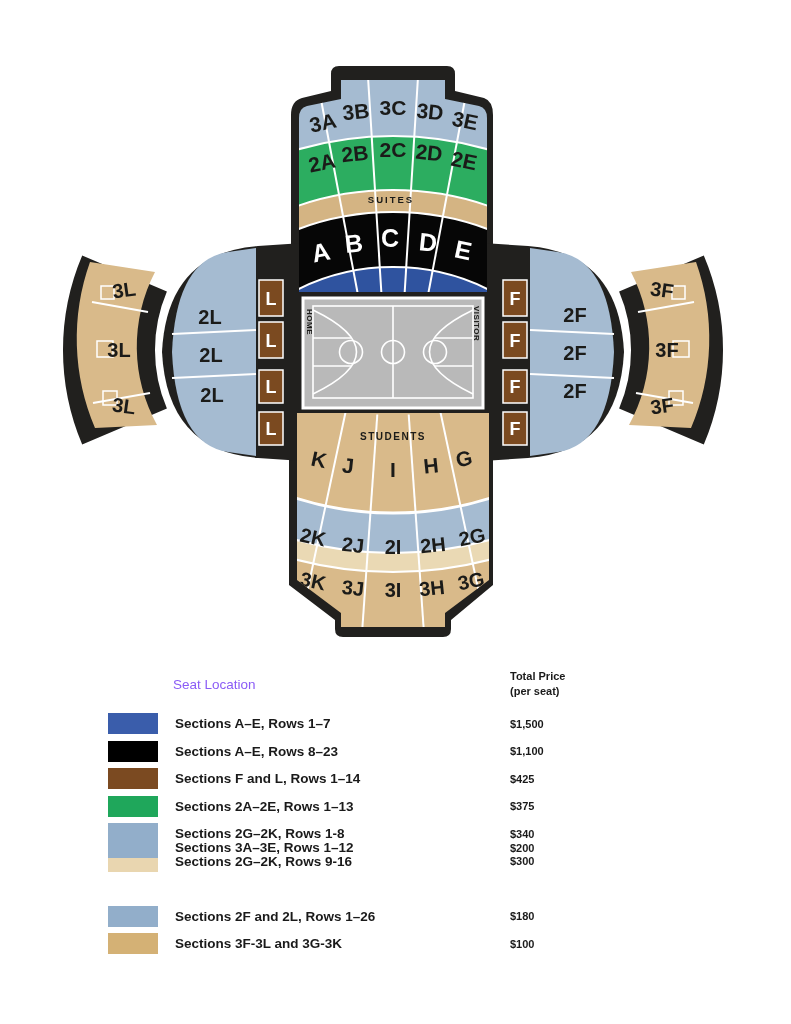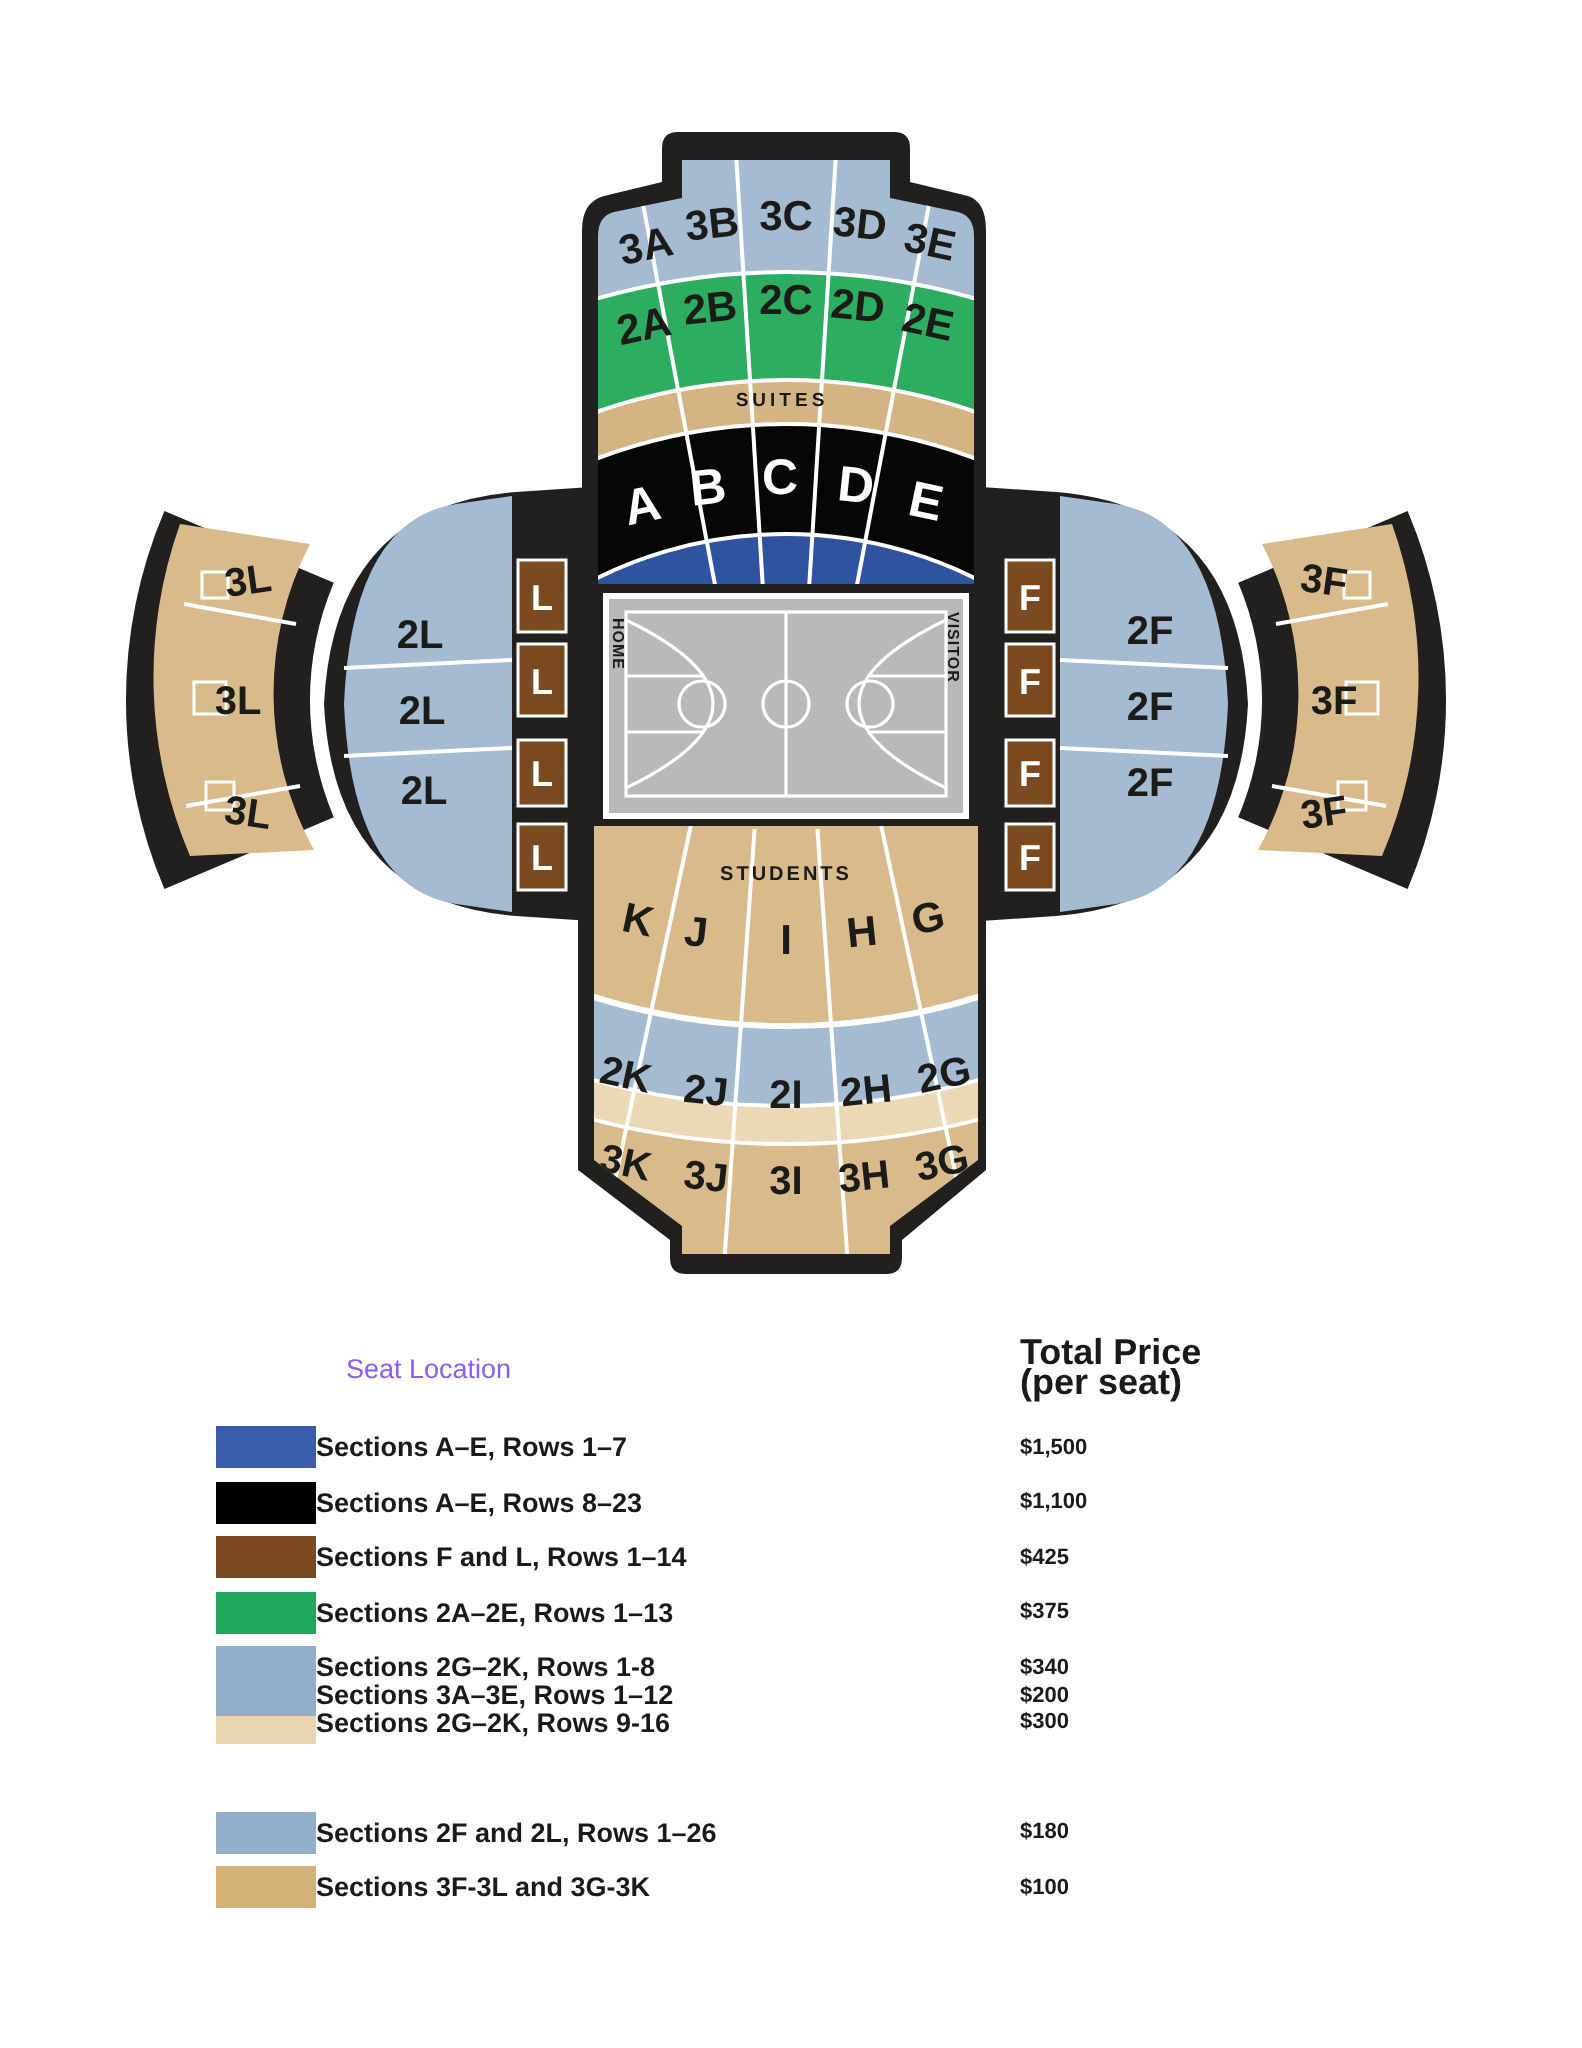--- a/index.html
+++ b/index.html
@@ -7,24 +7,24 @@
         font-family:"Liberation Sans", sans-serif;}
   #arena-svg{position:absolute;left:0;top:0;}
   .sec-label{font-family:"Liberation Sans",sans-serif;font-weight:bold;fill:#1b1b19;}
   .sec-label-white{font-family:"Liberation Sans",sans-serif;font-weight:bold;fill:#ffffff;}
   .wline{stroke:#ffffff;stroke-width:2;fill:none;}
   .courtline{stroke:#ffffff;stroke-width:1.6;fill:none;}
   .tunnel{stroke:#ffffff;stroke-width:1.5;fill:none;}
 
   .legend{position:absolute;left:0;top:0;width:791px;}
   .lg-head-left{position:absolute;left:173px;top:677px;font-size:13.5px;font-weight:normal;color:#8b5cf6;}
-  .lg-head-right{position:absolute;left:510px;top:669px;font-size:18px;font-weight:bold;color:#1a1a1a;line-height:15px;}
+  .lg-head-right{position:absolute;left:510px;top:669px;font-size:11px;font-weight:bold;color:#1a1a1a;line-height:15px;}
   .legend-row{position:absolute;left:0;width:791px;height:27px;display:flex;align-items:center;}
   .swatch{margin-left:108px;width:50px;height:21px;flex:0 0 auto;}
-  .lg-label{margin-left:0;font-size:13.5px;font-weight:bold;color:#1a1a1a;white-space:nowrap;}
+  .lg-label{margin-left:17px;font-size:13.5px;font-weight:bold;color:#1a1a1a;white-space:nowrap;}
   .lg-price{position:absolute;left:510px;font-size:11px;font-weight:bold;color:#1a1a1a;}
 </style>
 </head>
 <body>
 
 <div id="page">
 
 <svg id="arena-svg" width="791" height="660" viewBox="0 0 791 660">
   <defs>
     <clipPath id="clipTop">

